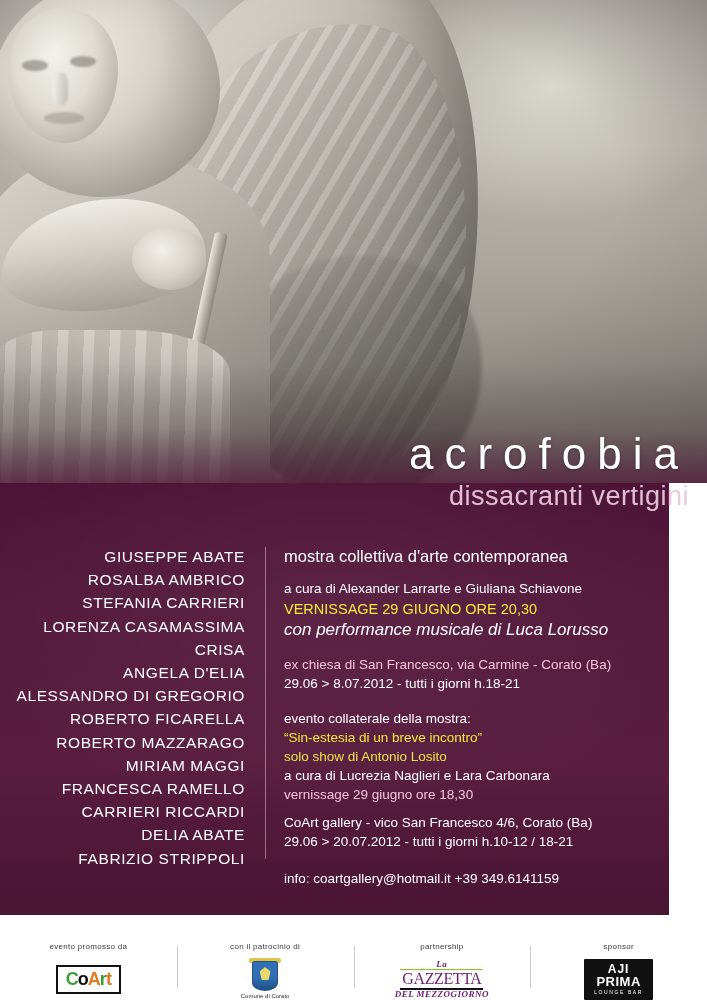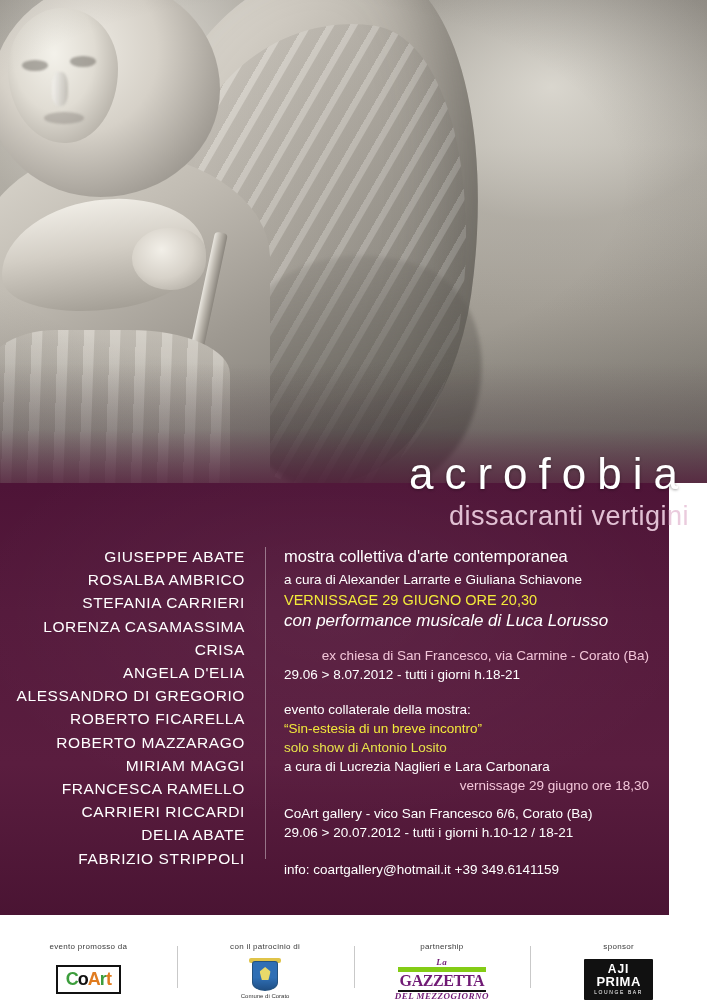--- a/index.html
+++ b/index.html
@@ -148,21 +148,21 @@
     background: radial-gradient(ellipse 120% 95% at 40% 38%, rgba(0,0,0,0) 40%, rgba(40,36,34,0.28) 82%, rgba(30,26,24,0.55) 100%);
   }
   .photo .bottomfade {
     position: absolute; left: 0; right: 0; bottom: 0; height: 120px;
     background: linear-gradient(to bottom, rgba(95,90,85,0) 0%, rgba(80,60,70,0.25) 55%, rgba(83,26,58,0.75) 100%);
   }
 
   
   .title-wrap {
     position: absolute;
-    right: 18px; top: 452px;
+    right: 18px; top: 432px;
     text-align: right;
     z-index: 5;
   }
   .title-main {
     font-family: "Liberation Sans", sans-serif;
     font-size: 44px;
     letter-spacing: 11px;
     color: #ffffff;
     line-height: 1;
     font-weight: 400;
@@ -218,30 +218,30 @@
 
   .details {
     flex: 1;
     padding-left: 18px;
     padding-top: 0;
   }
   .d-head {
     color: #ffffff;
     font-size: 16.5px;
     line-height: 22px;
-    margin-bottom: 3px;
+    margin-bottom: 12px;
   }
   .d-line {
     color: #ffffff;
     font-size: 13.5px;
     line-height: 19px;
   }
   .d-line.yellow { color: #f2e93a; font-size: 14.5px; line-height: 22px; }
   .d-line.italic { font-style: italic; font-size: 17px; }
-  .d-line.pink { color: #f3c6d9; text-align: right; }
+  .d-line.pink { color: #f3c6d9; }
   .d-line.quote { color: #f2e93a; }
   .d-line.gold { color: #e8e34a; }
   .blk { margin-top: 16px; }
   .blk-sm { margin-top: 9px; }
   .info { margin-top: 20px; font-size: 13.5px; color: #ffffff; }
 
   
   .footer {
     position: absolute;
     left: 0; top: 915px;
@@ -321,21 +321,21 @@
   }
   .comune-txt { font-size: 6px; color: #333; margin-top: 2px; text-align: center; line-height: 1.15; }
   
   .logo-gazzetta {
     display: flex; flex-direction: column; align-items: center;
     font-family: "Liberation Serif", serif;
     color: #701a75;
     line-height: 1;
   }
   .gz-top { font-size: 9px; font-weight: bold; font-style: italic; letter-spacing: 0.5px; }
-  .gz-main { font-size: 16px; font-weight: bold; letter-spacing: -0.4px; border-top: 5px solid #84cc16; border-bottom: 2px solid #111; padding: 1px 2px; }
+  .gz-main { font-size: 16px; font-weight: normal; letter-spacing: -0.4px; border-top: 1px solid #84cc16; border-bottom: 2px solid #111; padding: 1px 2px; }
   
   .logo-ajip {
     background: #111;
     color: #fff;
     padding: 4px 10px 5px 10px;
     display: flex; flex-direction: column; align-items: center;
     line-height: 1;
     border-radius: 1px;
   }
   .ajip-top { font-size: 12px; font-weight: bold; letter-spacing: 1px; }
@@ -410,21 +410,21 @@
 
         <div class="blk">
           <div class="d-line">evento collaterale della mostra:</div>
           <div class="d-line quote">“Sin-estesia di un breve incontro”</div>
           <div class="d-line gold">solo show di Antonio Losito</div>
           <div class="d-line">a cura di Lucrezia Naglieri e Lara Carbonara</div>
           <div class="d-line pink">vernissage 29 giugno ore 18,30</div>
         </div>
 
         <div class="blk-sm">
-          <div class="d-line">CoArt gallery - vico San Francesco 6/6, Corato (Ba)</div>
+          <div class="d-line">CoArt gallery - vico San Francesco 4/6, Corato (Ba)</div>
           <div class="d-line">29.06 &gt; 20.07.2012 -  tutti i giorni  h.10-12 / 18-21</div>
         </div>
 
         <div class="info">info: coartgallery@hotmail.it  +39 349.6141159</div>
       </div>
 
     </div>
   </div>
 
   <div class="footer">

